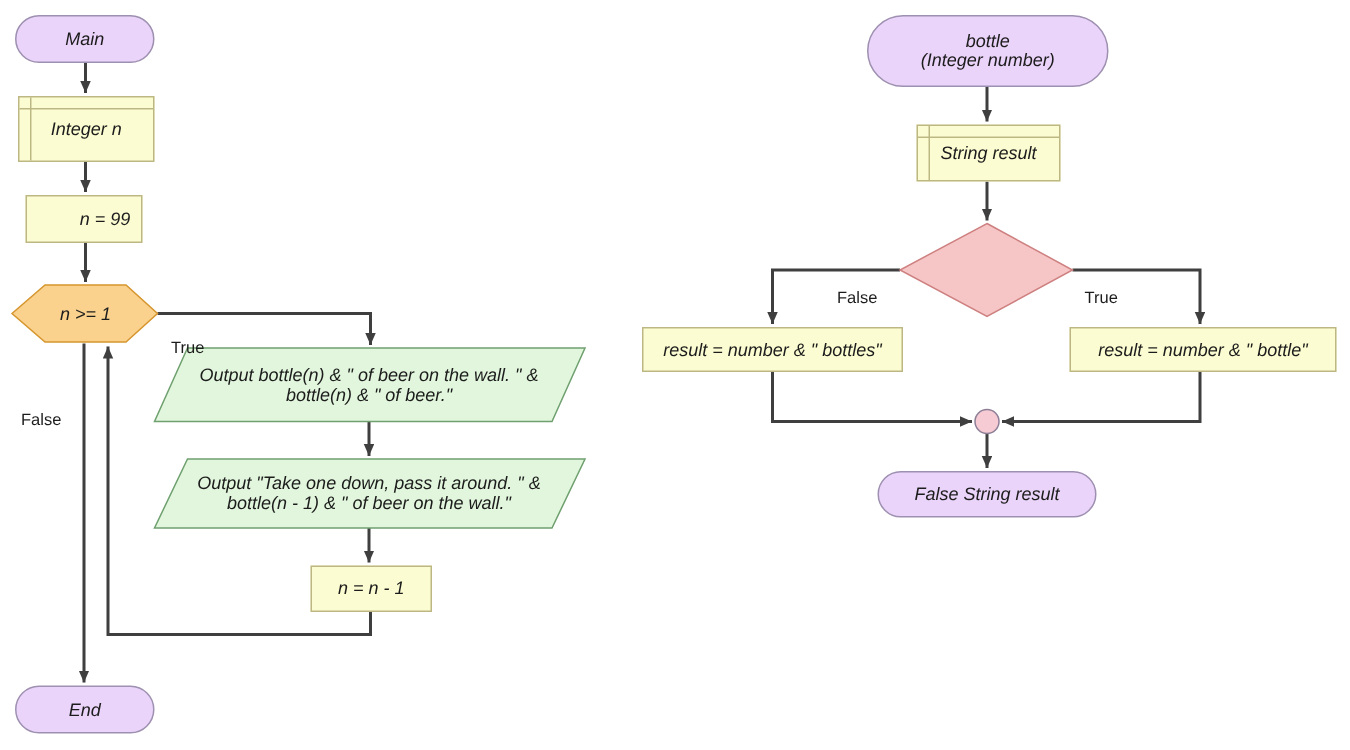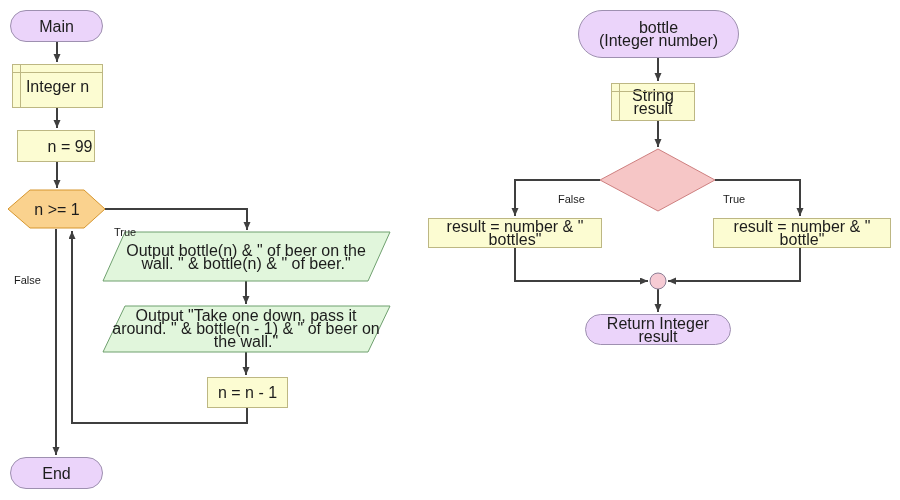--- a/index.html
+++ b/index.html
@@ -28,22 +28,23 @@
   svg.layer { position:absolute; left:0; top:0; width:900px; height:500px; }
   .edge { fill:none; stroke:var(--line); stroke-width:2px; }
   .hex    { fill:var(--hex-fill);    stroke:var(--hex-border);    stroke-width:1px; }
   .para   { fill:var(--para-fill);   stroke:var(--para-border);   stroke-width:1px; }
   .dmnd   { fill:var(--diamond-fill);stroke:var(--diamond-border);stroke-width:1px; }
   .junc   { fill:var(--junction-fill);stroke:var(--junction-border);stroke-width:1px; }
   .arrowhead { fill:var(--line); }
   .node {
     position:absolute; box-sizing:border-box;
     display:flex; align-items:center; justify-content:center;
-    text-align:center; font-size:16px; line-height:13px; color:var(--text);
+    text-align:center; font-size:12px; line-height:13px; color:var(--text);
     white-space:pre-line;
+    font-style:italic;
   }
   .terminal {
     background:var(--terminal-fill);
     border:1px solid var(--terminal-border);
     border-radius:16px;
   }
   .terminal.big { border-radius:24px; }
   .box {
     background:var(--box-fill);
     border:1px solid var(--box-border);
@@ -115,26 +116,26 @@
 
   <div class="node overlay" style="left:112px; top:307px; width:268px; height:43px;">Output "Take one down, pass it around. " &amp; bottle(n - 1) &amp; " of beer on the wall."</div>
 
   <div class="node box" style="left:207px; top:377px; width:81px; height:31px;text-align:center;">n = n - 1</div>
 
   <div class="node terminal" style="left:10px; top:457px; width:93px; height:32px;">End</div>
 
   <div class="node terminal big" style="left:578px; top:10px; width:161px; height:48px;">bottle
 (Integer number)</div>
 
-  <div class="node box declare" style="left:611px; top:83px; width:84px; height:38px;">String result</div>
+  <div class="node box declare" style="left:611px; top:83px; width:96px; height:38px;">String result</div>
 
 
   <div class="flow-label" style="left:558px; top:153px;">False</div>
 
   <div class="flow-label" style="left:723px; top:153px;">True</div>
 
   <div class="node box" style="left:428px; top:218px; width:174px; height:30px;">result = number &amp; " bottles"</div>
 
   <div class="node box" style="left:713px; top:218px; width:178px; height:30px;">result = number &amp; " bottle"</div>
 
-  <div class="node terminal" style="left:585px; top:314px; width:146px; height:31px;">Return Integer result</div>
+  <div class="node terminal" style="left:585px; top:314px; width:146px; height:31px;">False String result</div>
 
 </div>
 
 </body></html>

